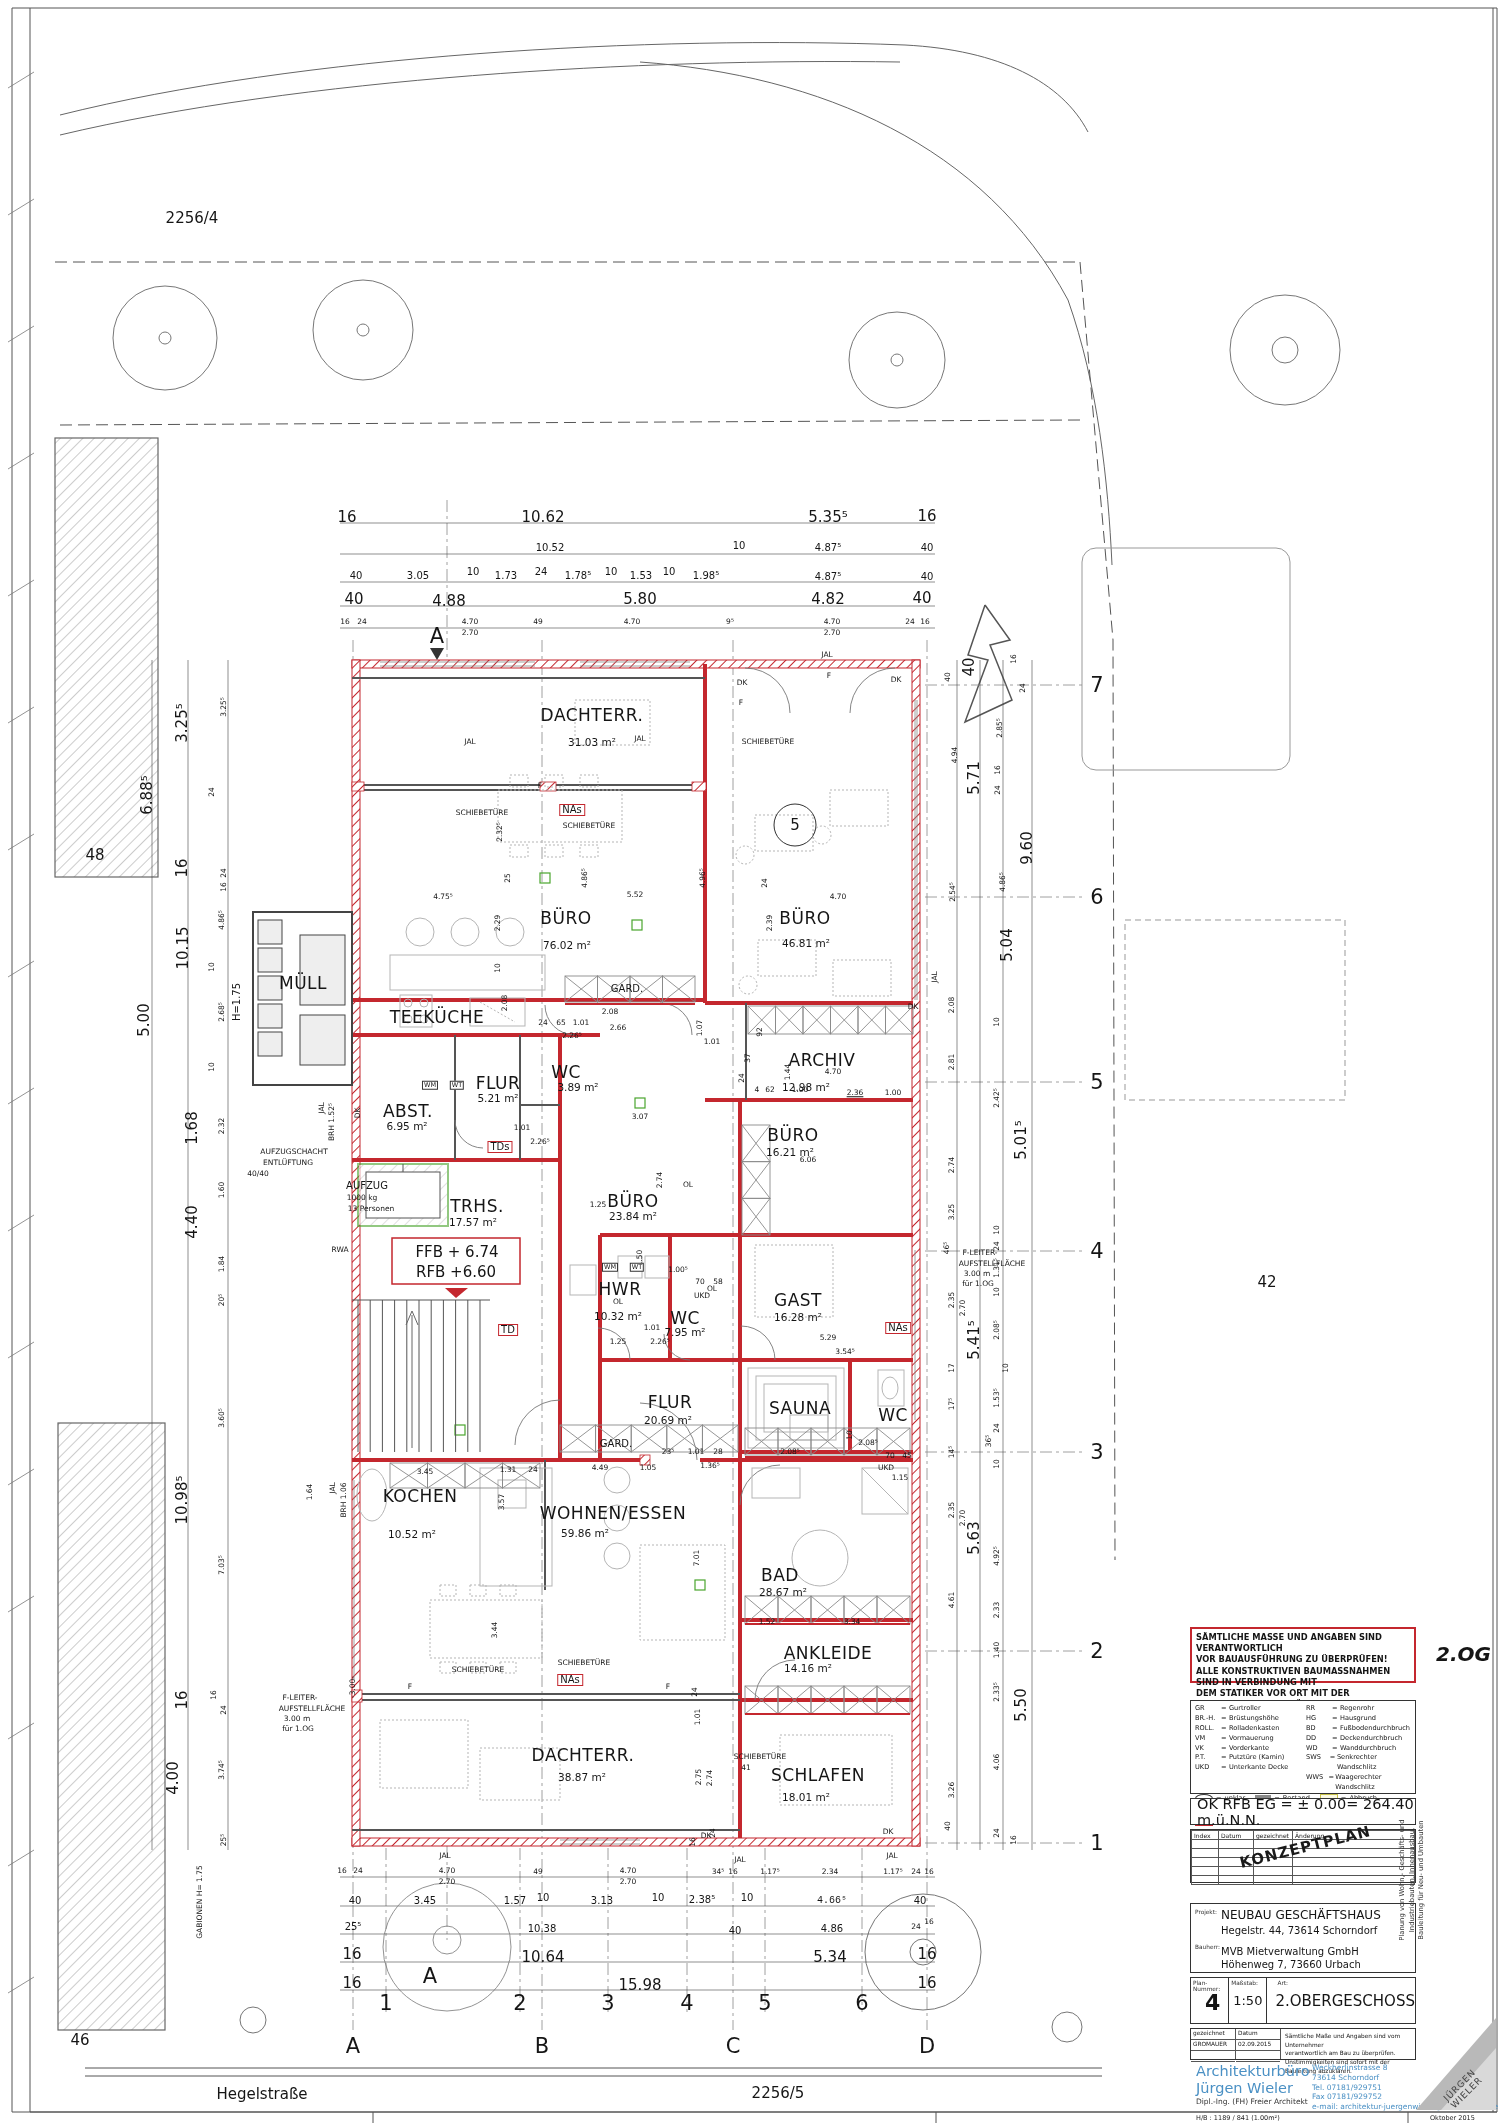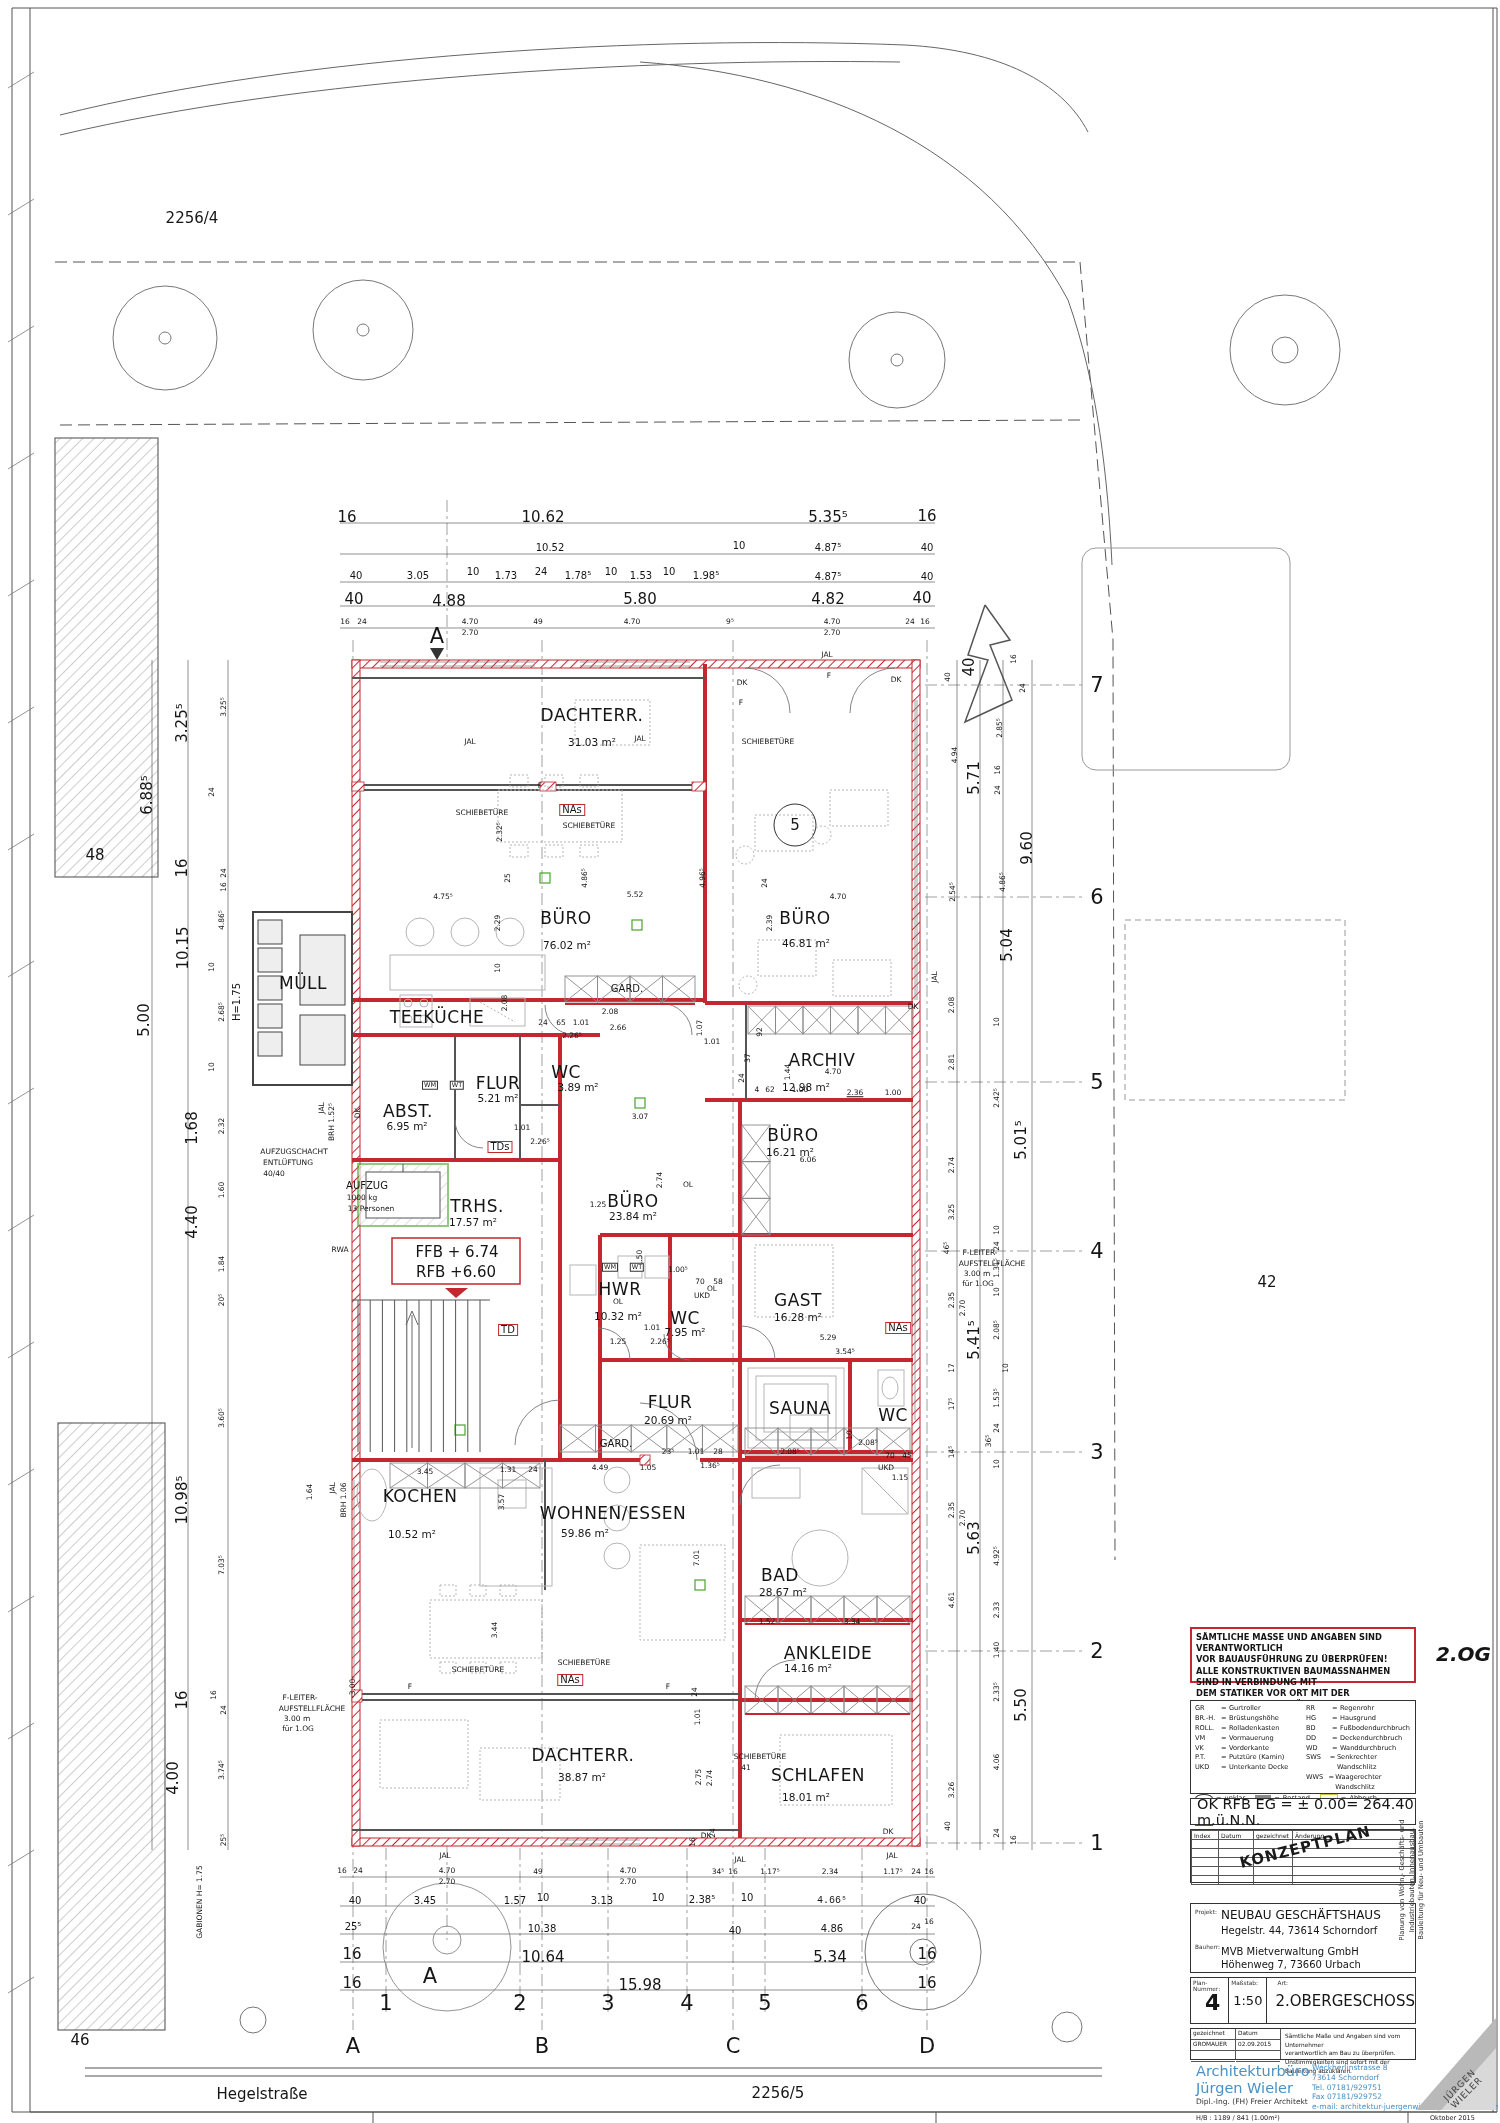--- a/index.html
+++ b/index.html
@@ -769,21 +769,21 @@
       <div class="pl s0" style="left: 760px; top: 1757px;">SCHIEBETÜRE</div>
       <div class="pl s1 boxred" style="left: 898px; top: 1328px;">NAs</div>
       <div class="pl s1 boxred" style="left: 500px; top: 1147px;">TDs</div>
       <div class="pl s1 boxred" style="left: 508px; top: 1330px;">TD</div>
       <div class="pl s2" style="left: 457px; top: 1252px;">FFB + 6.74</div>
       <div class="pl s2" style="left: 456px; top: 1272px;">RFB +6.60</div>
       <div class="pl s0" style="left: 340px; top: 1250px;">RWA</div>
       <div class="pl s1 rot" style="left: 237px; top: 1002px;">H=1.75</div>
       <div class="pl s0" style="left: 294px; top: 1152px;">AUFZUGSCHACHT</div>
       <div class="pl s0" style="left: 288px; top: 1163px;">ENTLÜFTUNG</div>
-      <div class="pl s0" style="left: 274px; top: 1174px;">40/40</div>
+      <div class="pl s0" style="left: 258px; top: 1174px;">40/40</div>
       <div class="pl s1" style="left: 367px; top: 1186px;">AUFZUG</div>
       <div class="pl s0" style="left: 362px; top: 1198px;">1000 kg</div>
       <div class="pl s0" style="left: 371px; top: 1209px;">13 Personen</div>
       <div class="pl s0" style="left: 300px; top: 1698px;">F-LEITER-</div>
       <div class="pl s0" style="left: 312px; top: 1709px;">AUFSTELLFLÄCHE</div>
       <div class="pl s0" style="left: 297px; top: 1719px;">3.00 m</div>
       <div class="pl s0" style="left: 298px; top: 1729px;">für 1.OG</div>
       <div class="pl s0" style="left: 980px; top: 1253px;">F-LEITER-</div>
       <div class="pl s0" style="left: 992px; top: 1264px;">AUFSTELLFLÄCHE</div>
       <div class="pl s0" style="left: 977px; top: 1274px;">3.00 m</div>

